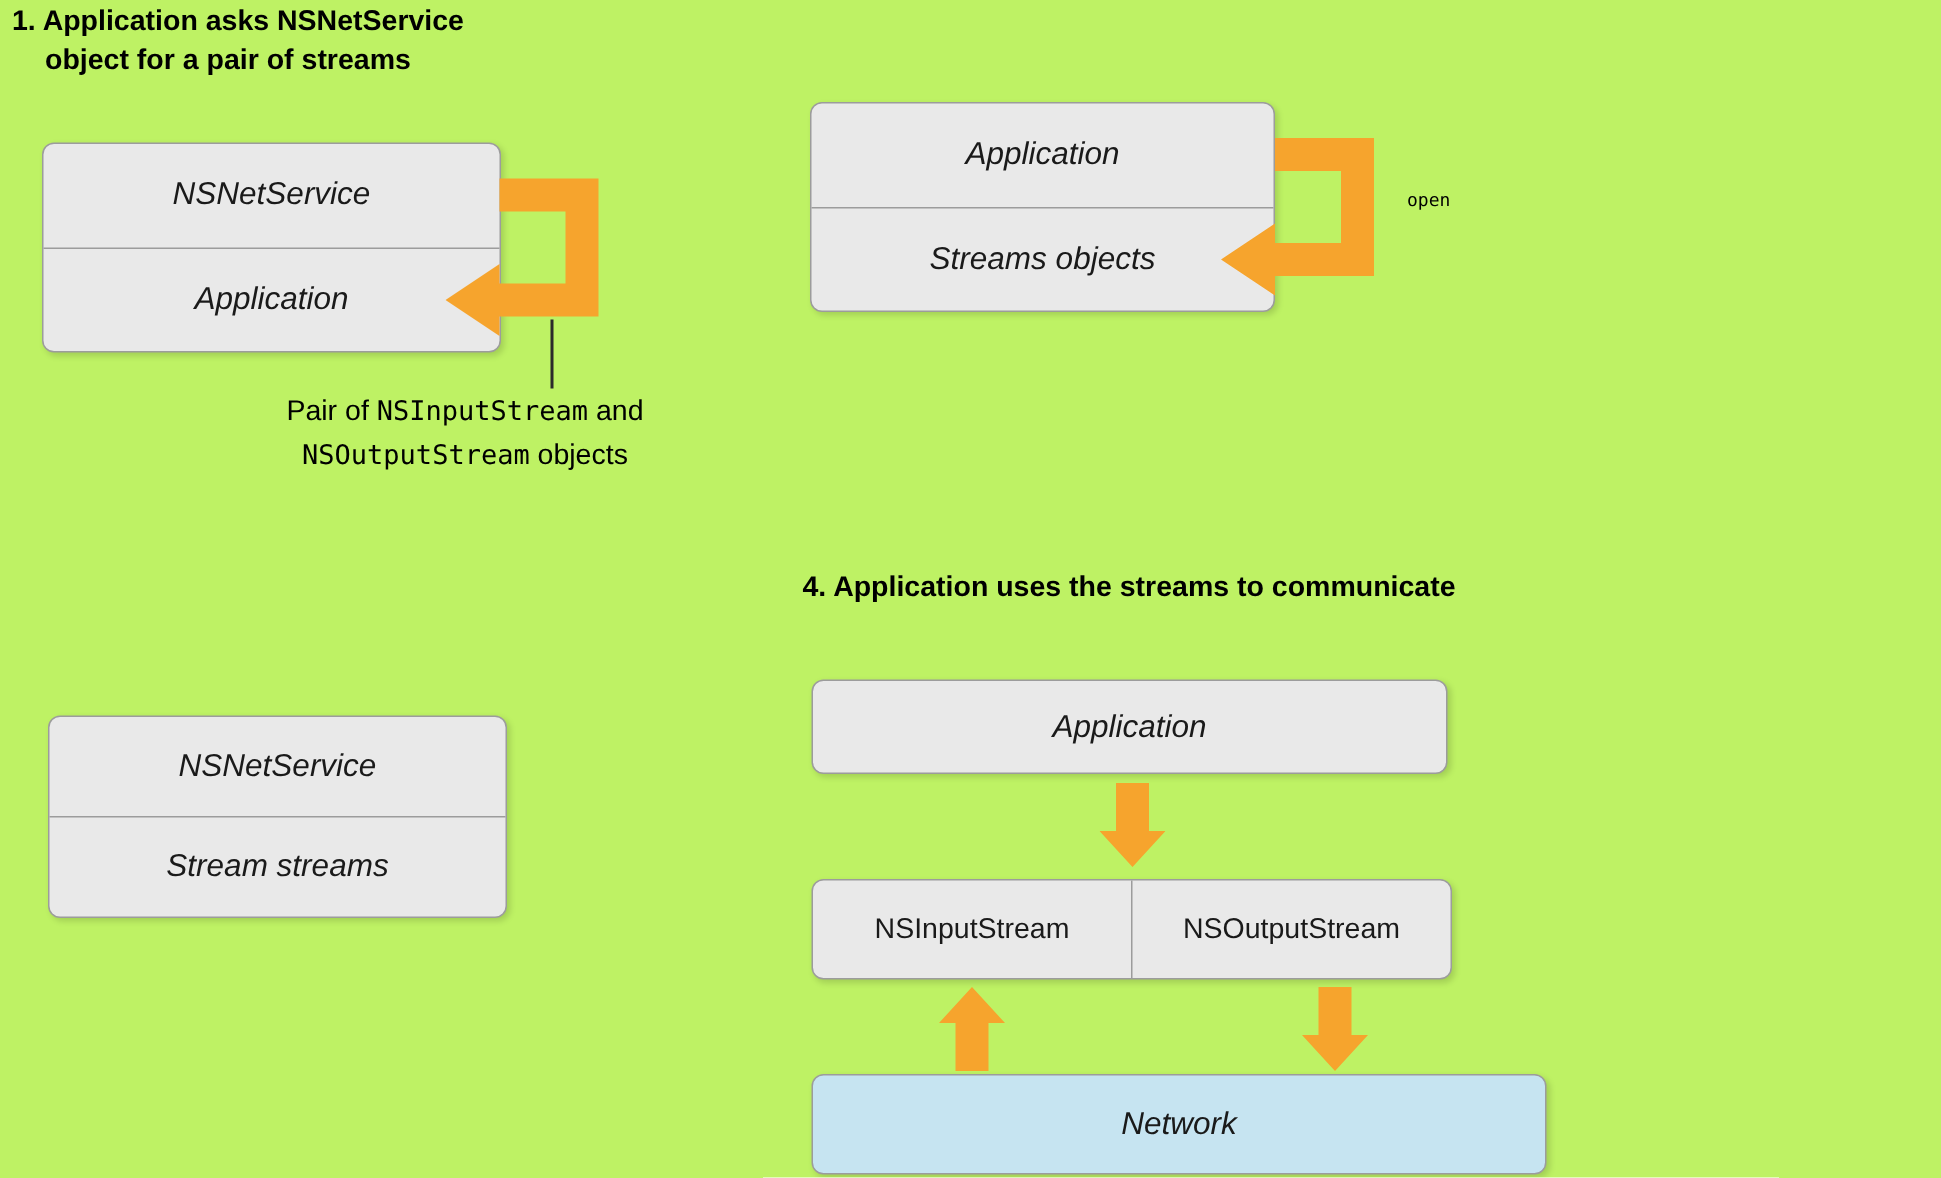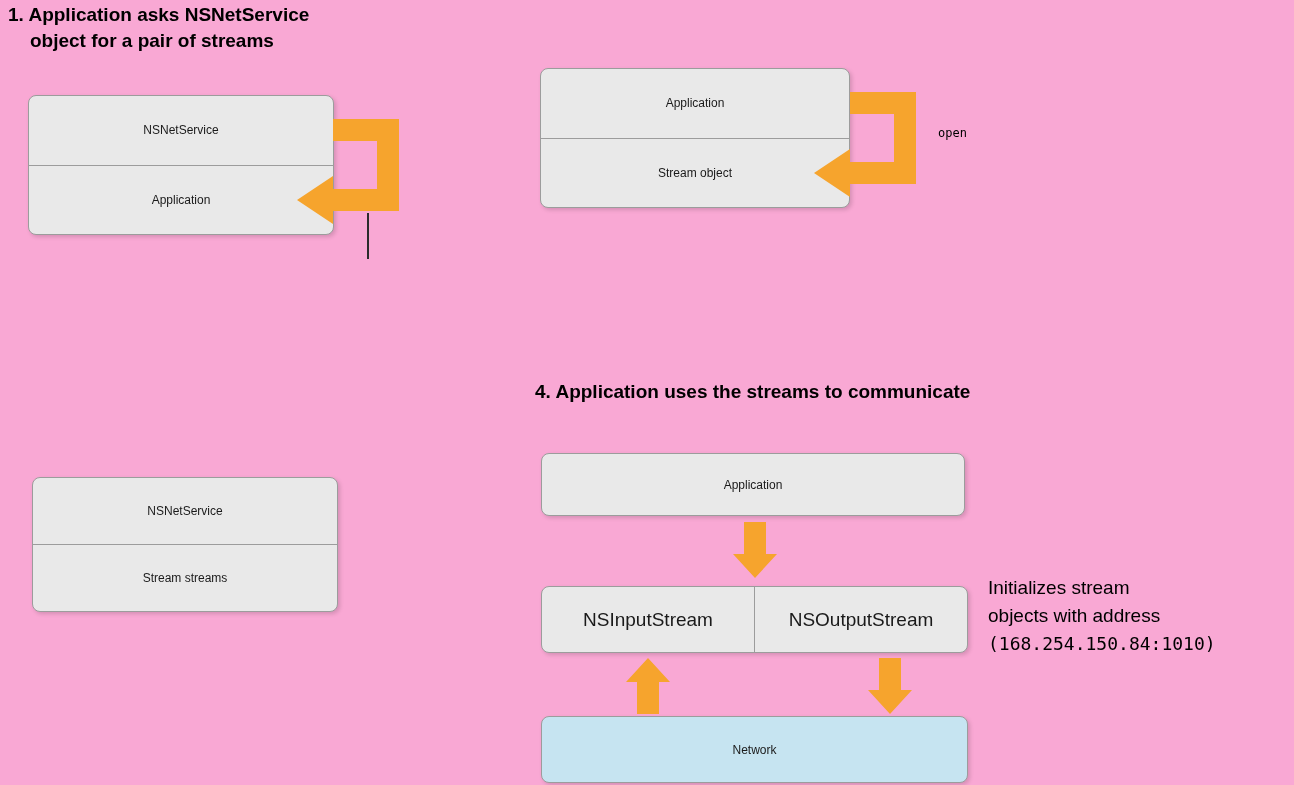--- a/index.html
+++ b/index.html
@@ -3,21 +3,21 @@
 <meta charset="utf-8">
 <style>
   * { margin: 0; padding: 0; box-sizing: border-box; }
   html, body { background: #ffffff; }
   body { font-family: "Liberation Sans", sans-serif; }
 
   .diagram {
     position: relative;
     width: 1294px;
     height: 785px;
-    background: #f9a8d4;
+    background: #bef264;
     overflow: hidden;
   }
   .abs { position: absolute; }
 
   .heading {
     font-size: 19px;
     font-weight: bold;
     color: #000;
     line-height: 26px;
     padding-left: 22px;
@@ -30,22 +30,23 @@
     border-radius: 8px;
     box-shadow: 2px 2px 4px rgba(0,0,0,0.15);
     display: flex;
     flex-direction: column;
   }
   .box .row {
     flex: 1;
     display: flex;
     align-items: center;
     justify-content: center;
-    font-size: 12px;
+    font-size: 21px;
     color: #1a1a1a;
+    font-style: italic;
   }
   .box .row + .row { border-top: 1px solid var(--box-border, #9C9C9C); }
 
   .box.hsplit { flex-direction: row; }
   .box.hsplit .cell {
     flex: 1;
     display: flex;
     align-items: center;
     justify-content: center;
     font-size: 19px;
@@ -91,25 +92,26 @@
     <div class="row">NSNetService</div>
     <div class="row">Application</div>
   </div>
 
   <svg class="abs" style="left:297px; top:111px;" width="110" height="115" viewBox="0 0 110 115">
     <polygon class="arrow-shape" points="36,8 102,8 102,100 36,100 36,113 0,89 36,65 36,78 80,78 80,30 36,30"></polygon>
   </svg>
 
   <div class="abs connector" style="left:367px; top:213px; height:46px;"></div>
 
+  <div class="abs annotation" style="left:130px; top:260px; width:360px;"><span>Pair of </span><span class="mono">NSInputStream</span><span> and</span><br><span class="mono">NSOutputStream</span><span> objects</span></div>
 
 
   <div class="abs box" style="left:540px; top:68px; width:310px; height:140px;">
     <div class="row">Application</div>
-    <div class="row">Stream object</div>
+    <div class="row">Streams objects</div>
   </div>
 
   <svg class="abs" style="left:814px; top:84px;" width="110" height="115" viewBox="0 0 110 115">
     <polygon class="arrow-shape" points="36,8 102,8 102,100 36,100 36,113 0,89 36,65 36,78 80,78 80,30 36,30"></polygon>
   </svg>
 
   <div class="abs open-label" style="left:938px; top:126px;">open</div>
 
 
   <div class="abs box" style="left:32px; top:477px; width:306px; height:135px;">
@@ -125,31 +127,26 @@
 
   <svg class="abs" style="left:733px; top:522px;" width="44" height="56" viewBox="0 0 44 56">
     <polygon class="arrow-shape" points="11,0 33,0 33,32 44,32 22,56 0,32 11,32"></polygon>
   </svg>
 
   <div class="abs box hsplit" style="left:541px; top:586px; width:427px; height:67px;">
     <div class="cell">NSInputStream</div>
     <div class="cell">NSOutputStream</div>
   </div>
 
-  <div class="abs annotation-left" style="left:988px; top:574px; width:306px;">
-    <div>Initializes stream</div>
-    <div>objects with address</div>
-    <div class="mono">(168.254.150.84:1010)</div>
-  </div>
 
   <svg class="abs" style="left:626px; top:658px;" width="44" height="56" viewBox="0 0 44 56">
     <polygon class="arrow-shape" points="11,56 33,56 33,24 44,24 22,0 0,24 11,24"></polygon>
   </svg>
 
   <svg class="abs" style="left:868px; top:658px;" width="44" height="56" viewBox="0 0 44 56">
     <polygon class="arrow-shape" points="11,0 33,0 33,32 44,32 22,56 0,32 11,32"></polygon>
   </svg>
 
-  <div class="abs box network" style="left:541px; top:716px; width:427px; height:67px;">
+  <div class="abs box network" style="left:541px; top:716px; width:490px; height:67px;">
     <div class="row">Network</div>
   </div>
 
 </div>
 
 </body></html>

